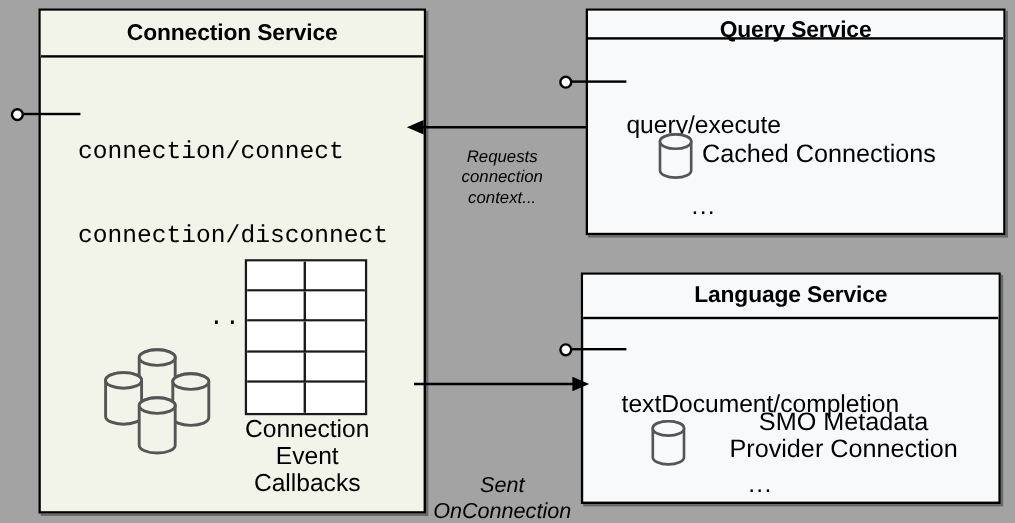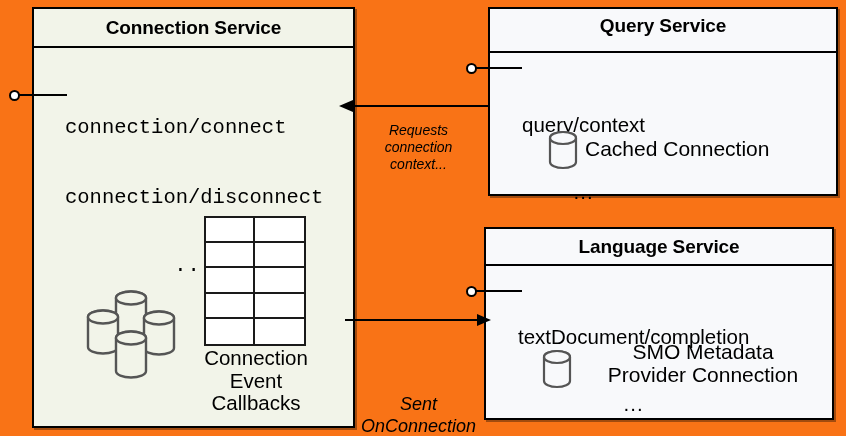--- a/index.html
+++ b/index.html
@@ -8,21 +8,21 @@
     background: #ffffff;
   }
   body {
     font-family: "Liberation Sans", sans-serif;
     -webkit-font-smoothing: antialiased;
   }
   #canvas {
     position: relative;
     width: 846px;
     height: 436px;
-    background: #f97316;
+    background: #a3a3a3;
     overflow: hidden;
   }
 
   
   .svc {
     position: absolute;
     box-sizing: border-box;
     border: 2px solid #000000;
     box-shadow: 2px 2px 0 rgba(0,0,0,0.35);
   }
@@ -170,38 +170,38 @@
       <div class="caption" style="left:148px; top:299px; width:148px; font-size:20.5px;">Connection
 Event
 Callbacks</div>
     </div>
   </div>
 
   <div class="lolli-circle" style="left:9px; top:90px;"></div>
   <div class="wire wire-h" style="left:19px; top:94px; width:48px;"></div>
 
   <div class="svc" id="query-service" style="left:488px; top:7px; width:350px; height:189px;">
-    <div class="svc-header" style="height:44px; line-height:34px; font-size:19px;">
+    <div class="svc-header" style="height:24px; line-height:34px; font-size:19px;">
       <span class="svc-title" style="display:inline;">Query Service</span>
     </div>
     <div class="svc-body" style="height:149px;">
       <div class="iface-list" style="left:32px; top:13px; font-size:20.5px;">
-        <span class="iface-line">query/context</span>
+        <span class="iface-line">query/execute</span>
         <span class="ellipsis" style="font-size:20.5px; margin-top:-3px;">...</span>
       </div>
 
       <div class="cyl-glyph" style="left:57px; top:76px; width:32px; height:42px;">
         <svg width="32" height="42" viewBox="0 0 32 42" aria-hidden="true">
           <g fill="#f8f9fb" stroke="#555555" stroke-width="2.2">
             <path d="M3 9 a13 6 0 0 1 26 0 v24 a13 6 0 0 1 -26 0 z"></path>
             <ellipse cx="16" cy="9" rx="13" ry="6"></ellipse>
           </g>
         </svg>
       </div>
-      <div class="caption" style="left:95px; top:84px; width:230px; font-size:21px; text-align:left;">Cached Connection</div>
+      <div class="caption" style="left:95px; top:84px; width:230px; font-size:21px; text-align:left;">Cached Connections</div>
     </div>
   </div>
 
   <div class="lolli-circle" style="left:466px; top:63px;"></div>
   <div class="wire wire-h" style="left:476px; top:67px; width:46px;"></div>
 
   <div class="svc" id="language-service" style="left:484px; top:227px; width:350px; height:193px;">
     <div class="svc-header" style="height:37px; line-height:35px; font-size:19px;">
       <span class="svc-title" style="display:inline;">Language Service</span>
     </div>

